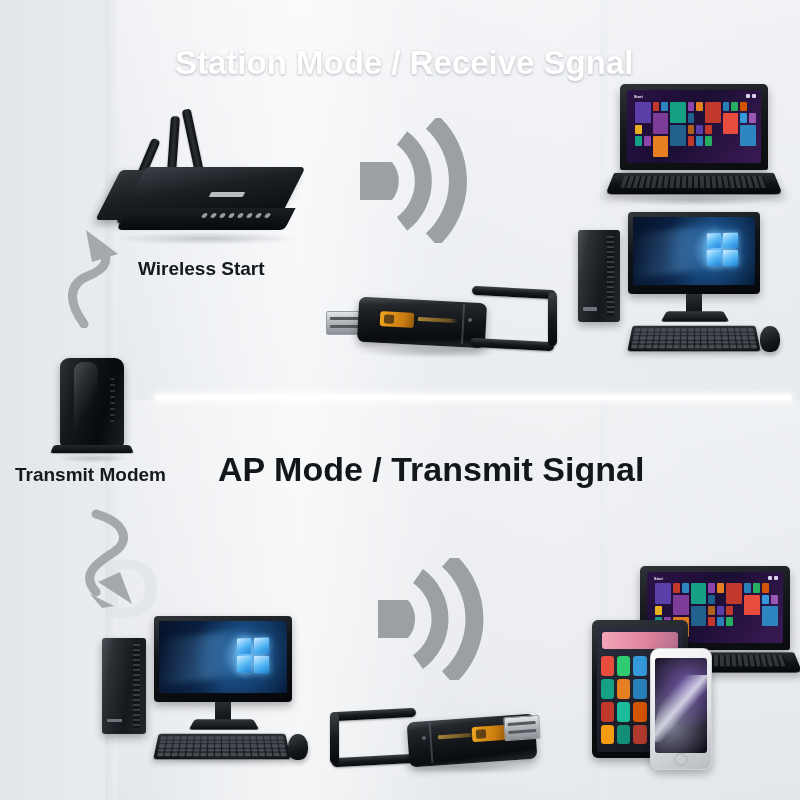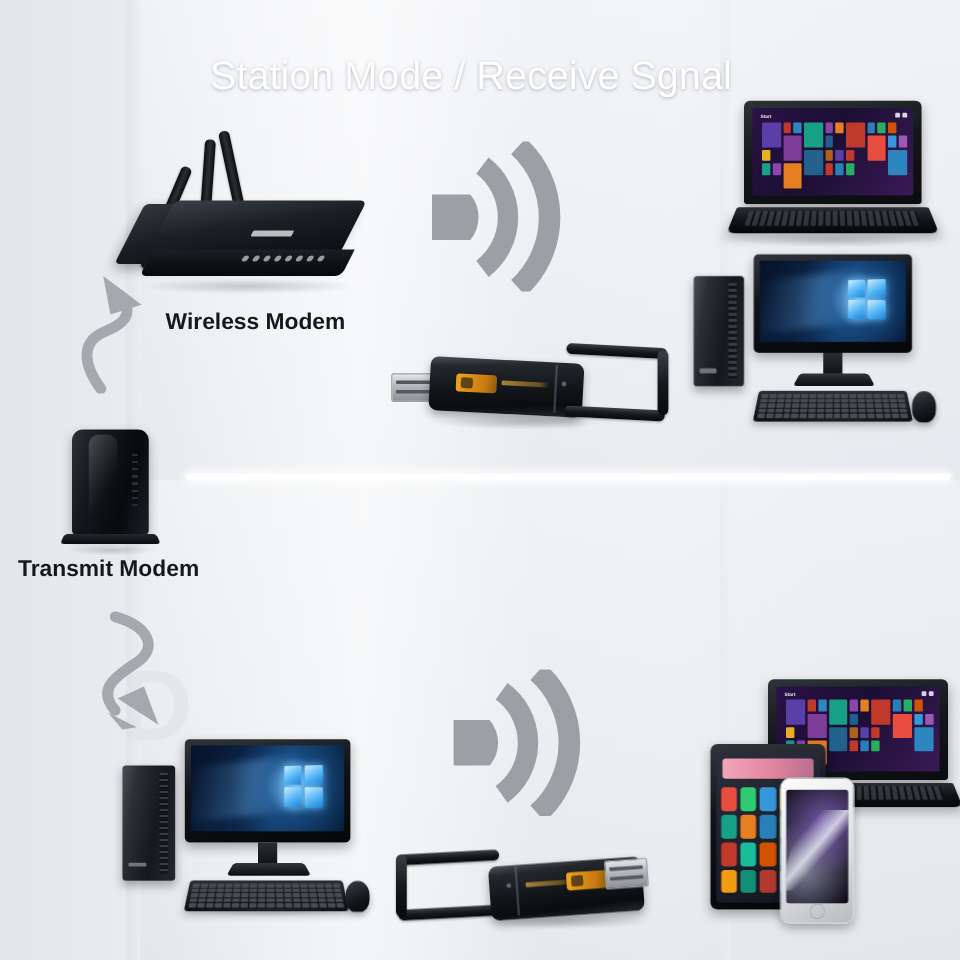--- a/index.html
+++ b/index.html
@@ -20,21 +20,21 @@
   .bg-vband{position:absolute;top:0;height:800px;pointer-events:none;}
   .vb1{left:0;width:105px;background:linear-gradient(90deg,#e4e7ea,#e9ecef);}
   .vb2{left:105px;width:12px;background:linear-gradient(90deg,#dfe2e6,#eceef1);opacity:.8;}
   .vb3{left:600px;width:8px;background:linear-gradient(90deg,#e8ebee,#eceef1);opacity:.55;}
   .bg-sheen{position:absolute;left:150px;top:0;width:300px;height:800px;
     background:linear-gradient(90deg,rgba(255,255,255,0),rgba(255,255,255,.55),rgba(255,255,255,0));}
   .bg-ghost{position:absolute;left:100px;top:540px;width:220px;height:200px;
     color:#dfe2e6;font-size:84px;letter-spacing:26px;font-weight:700;opacity:.55;}
 
   
-  .title{position:absolute;white-space:nowrap;font-weight:400;}
+  .title{position:absolute;white-space:nowrap;font-weight:700;}
   #title-station{left:175px;top:44px;font-size:33px;color:#ffffff;
     text-shadow:0 1px 3px rgba(120,128,138,.55);}
   #title-ap{left:218px;top:450px;font-size:34px;color:#14171a;}
 
   
   #divider{position:absolute;left:155px;top:395px;width:637px;height:5px;
     background:#ffffff;border-radius:3px;box-shadow:0 0 7px 2px rgba(255,255,255,.95);}
 
   
   .dev-label{position:absolute;white-space:nowrap;font-size:19px;font-weight:700;color:#16191c;}
@@ -228,21 +228,21 @@
         <i></i>
     </div>
     <div class="r-shadow"></div>
   </div>
 
   <svg class="arrow" id="arrow-up" viewBox="0 0 115 100">
     <path d="M22 96 C 6 74, 6 56, 26 48 C 46 40, 48 30, 38 18" fill="none" stroke="#a5a9ae" stroke-width="9" stroke-linecap="round"></path>
     <path d="M24 2 L 56 26 L 30 34 Z" fill="#a5a9ae"></path>
   </svg>
 
-  <div class="dev-label" id="label-router">Wireless Modem</div>
+  <div class="dev-label" id="label-router">Wireless Start</div>
 
   <svg class="wifi" id="wifi-top" viewBox="0 0 145 125">
     <path d="M12 44 L 44 44 A 30 30 0 0 1 44 82 L 12 82 Z" fill="#9ca0a5"></path>
     <path d="M54 20 A 54 54 0 0 1 54 106" fill="none" stroke="#9ca0a5" stroke-width="17"></path>
     <path d="M84 4 A 80 80 0 0 1 84 122" fill="none" stroke="#9ca0a5" stroke-width="18"></path>
   </svg>
 
   <div class="adapter" id="adapter-top">
     <div class="ad-usb" style="left:4px;top:29px;width:36px;height:22px;">
       <i style="top:5px;"></i>
@@ -420,20 +420,21 @@
           <i></i>
           <i></i>
           <i></i>
           <i></i>
         </div>
     </div>
     <div class="mouse" style="left:188px;top:120px;width:20px;height:26px;"></div>
     <div class="dev-shadow" style="left:50px;top:138px;width:150px;height:10px;"></div>
   </div>
 
+  <div class="title" id="title-ap">AP Mode / Transmit Signal</div>
 
   <div id="modem">
     <div class="m-body">
       <div class="m-gloss"></div>
       <div class="m-vents"></div>
     </div>
     <div class="m-base"></div>
     <div class="m-shadow"></div>
   </div>
 

